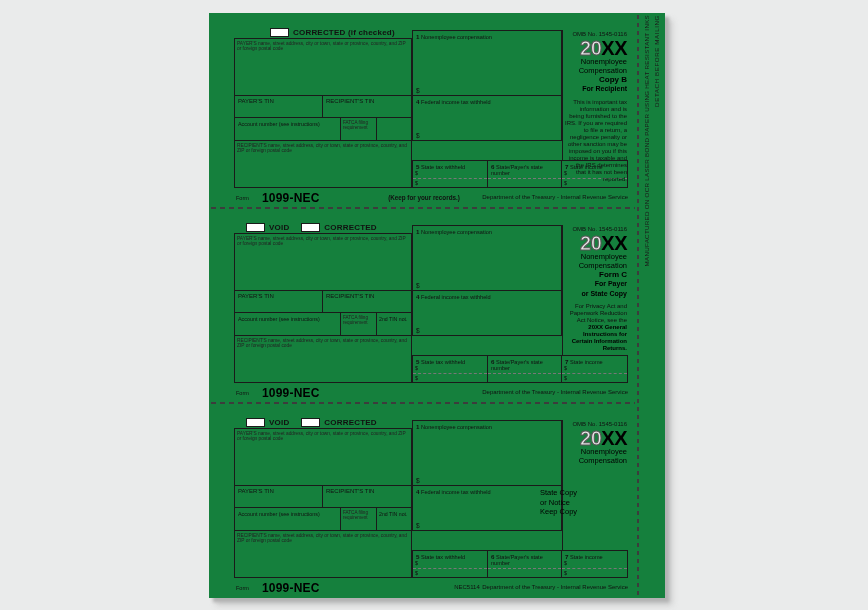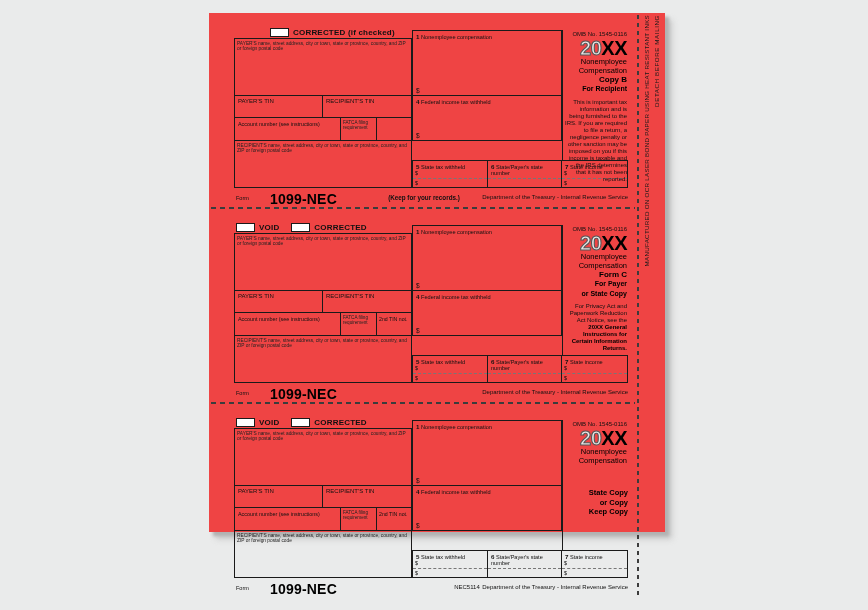--- a/index.html
+++ b/index.html
@@ -1,37 +1,37 @@
 <!DOCTYPE html>
 <html><head>
 <meta charset="utf-8">
 <style>
   * { margin:0; padding:0; box-sizing:border-box; }
   html,body { width:868px; height:610px; }
   body { font-family:"Liberation Sans","DejaVu Sans",sans-serif; }
   .screen { position:relative; width:868px; height:610px; background:#eaebeb; overflow:hidden; }
-  .paper { position:absolute; left:209px; top:13px; width:456px; height:519px; background:#ef4444;
+  .paper { position:absolute; left:209px; top:13px; width:456px; height:585px; background:#15803d;
            box-shadow:4px 4px 3px #b2b2b2, 7px 7px 6px rgba(160,160,160,.45); }
   
   .perf-v { position:absolute; left:428px; top:2px; width:2px; height:581px;
             background:repeating-linear-gradient(to bottom,#3c3c3c 0 4px,transparent 4px 8px); }
   .sep { position:absolute; left:2px; width:424px; height:2px;
          background:repeating-linear-gradient(to right,#3c3c3c 0 5px,transparent 5px 9px); }
   .sep1 { top:194px; } .sep2 { top:389px; }
   
   .stub-text { position:absolute; left:433px; top:292px; width:290px;
                transform-origin:0 0; transform:rotate(-90deg);
                text-align:right; font-size:6.2px; line-height:9.6px; letter-spacing:.3px; color:#1a1a1a; }
   .stub-text .l2 { letter-spacing:.6px; }
   
   #sections section { position:absolute; left:25px; width:394px; height:182px; }
   #sections section:nth-of-type(1){ top:12px; }
   #sections section:nth-of-type(2){ top:207px; }
   #sections section:nth-of-type(3){ top:402px; }
-  .cb-row { position:absolute; top:1px; left:2px; height:12px; display:flex; gap:12px; align-items:center; }
+  .cb-row { position:absolute; top:1px; left:12px; height:12px; display:flex; gap:12px; align-items:center; }
   #sections section:nth-of-type(1) .cb-row { left:36px; }
   .cb-group { display:flex; align-items:center; gap:4px; }
   .cb-box { width:19px; height:9px; border:1px solid #1a1a1a; background:#fff; flex:0 0 auto; }
   .cb-label { font-size:8px; font-weight:700; color:#111; letter-spacing:.2px; white-space:nowrap; }
   .cell { position:absolute; border:1px solid #1a1a1a; }
   .payer-box { left:0; top:13px; width:178px; height:58px; }
   .payer-tin { left:0; top:70px; width:89px; height:23px; }
   .recip-tin { left:88px; top:70px; width:90px; height:23px; }
   .account   { left:0; top:92px; width:107px; height:24px; }
   .fatca     { left:106px; top:92px; width:37px; height:24px; }
@@ -57,25 +57,25 @@
                border-left:1px solid #1a1a1a; text-align:right; padding:1px 1px 3px 1px; }
   .omb { font-size:6px; color:#111; }
   .year { font-size:20px; font-weight:800; line-height:20px; letter-spacing:-.5px; margin-top:1px; white-space:nowrap; }
   .y-out  { color:#e6e6e6; -webkit-text-stroke:1.1px #555; }
   .y-solid{ color:#000; }
   .rtitle { font-size:7.5px; font-weight:400; line-height:8.6px; color:#000; }
   .copy1  { font-size:8px; font-weight:700; margin-top:0; color:#000; }
   .copy2  { font-size:7px; font-weight:700; line-height:8.5px; margin-top:1px; color:#000; }
   .note   { font-size:6px; line-height:7px; margin-top:5px; color:#111; }
   .note b { font-weight:700; color:#000; }
-  .side-label { position:absolute; right:0; top:73px; width:80px; text-align:right;
-                font-size:7.5px; font-weight:700; line-height:9.5px; color:#000; }
+  .side-label { position:absolute; right:8px; top:73px; width:80px; 
+                font-size:7.5px; font-weight:400; line-height:9.5px; color:#000; }
   .footer { position:absolute; left:0; top:165px; width:394px; height:14px; }
   .form-word { position:absolute; left:2px; top:4.5px; font-size:5.5px; color:#111; }
-  .form-num  { position:absolute; left:36px; top:1px; font-size:14px; font-weight:700; letter-spacing:.2px; color:#000; }
+  .form-num  { position:absolute; left:28px; top:1px; font-size:12px; font-weight:700; letter-spacing:.2px; color:#000; }
   .foot-center { position:absolute; left:115px; width:150px; top:3.5px; text-align:center; font-size:6.3px; font-weight:600; color:#111; }
   .foot-code   { position:absolute; left:183px; width:100px; top:4px;  text-align:center; font-size:6px; color:#111; }
   .foot-right  { position:absolute; right:0; top:3.5px; font-size:6px; color:#111; }
 </style>
 </head>
 <body>
 
 <div class="screen">
   <div class="paper">
     <div class="perf-v"></div>
@@ -315,21 +315,21 @@
       <div class="year"><span class="y-out">20</span><span class="y-solid">XX</span></div>
       <div class="rtitle">Nonemployee</div>
       <div class="rtitle">Compensation</div>
       <div class="copy1"></div>
       <div class="copy2"></div>
       <div class="copy2"></div>
       <div class="note"><span></span><b></b></div>
     </div>
     <div class="side-label">
       <div>State Copy</div>
-      <div>or Copy</div>
+      <div>or Notice</div>
       <div>Keep Copy</div>
     </div>
 
     <div class="footer">
       <span class="form-word">Form</span>
       <span class="form-num">1099-NEC</span>
       <span class="foot-center"></span>
       <span class="foot-code">NEC5114</span>
       <span class="foot-right">Department of the Treasury - Internal Revenue Service</span>
     </div>

